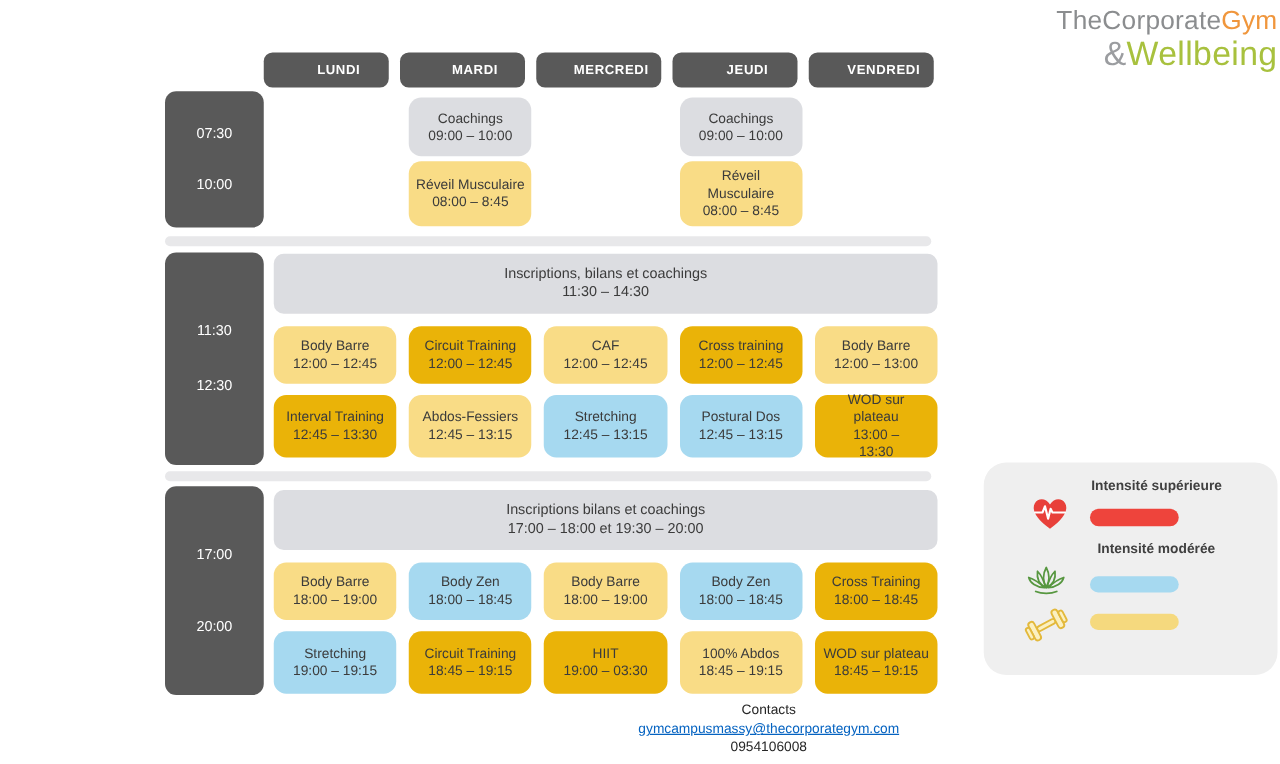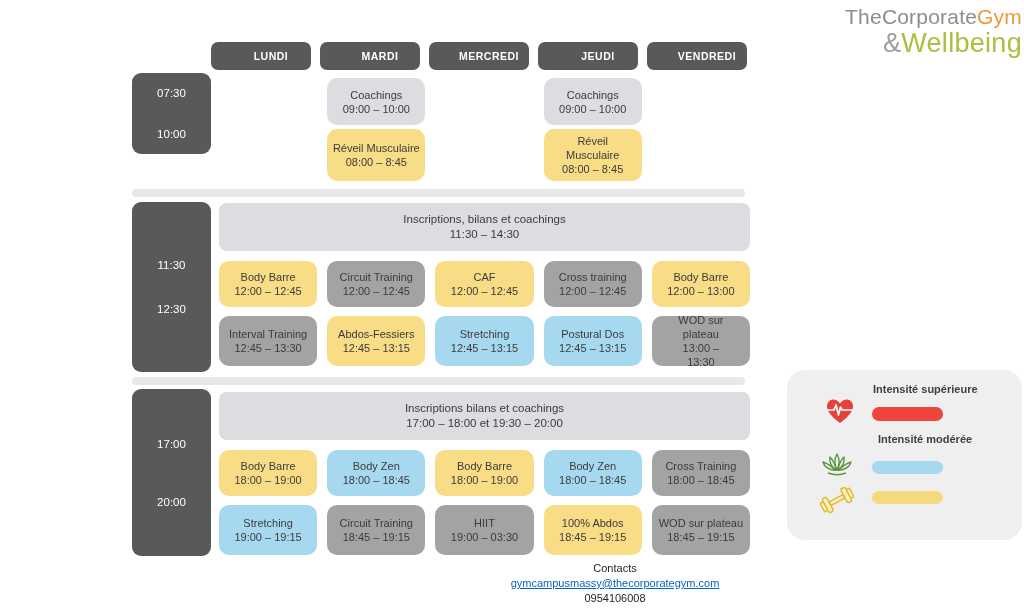--- a/index.html
+++ b/index.html
@@ -19,21 +19,21 @@
   .day-headers{position:absolute;left:211px;top:42px;width:536px;height:28px;
                display:grid;grid-template-columns:repeat(5,1fr);gap:9px;}
   .day-header{background:#595959;color:#fff;border-radius:7px;display:flex;
               align-items:center;justify-content:center;font-size:10.5px;
               font-weight:600;letter-spacing:.5px;padding-left:20px;}
 
   
   .time-block{position:absolute;left:132px;width:79px;background:#595959;border-radius:9px;
               color:#fff;font-size:11.5px;display:flex;flex-direction:column;
               align-items:center;justify-content:center;}
-  .tb1{top:73px;height:81px;gap:29px;}
+  .tb1{top:73px;height:109px;gap:29px;}
   .tb2{top:202px;height:170px;gap:32px;}
   .tb3{top:389px;height:167px;gap:46px;}
 
   
   .divider{position:absolute;left:132px;width:613px;height:8px;background:#e8e8ea;border-radius:4px;}
   .dv1{top:189px;} .dv2{top:377px;}
 
   
   .banner{position:absolute;left:219px;width:531px;height:48px;background:#dcdde1;
           border-radius:8px;display:flex;flex-direction:column;align-items:center;
@@ -45,21 +45,21 @@
         grid-template-columns:repeat(5,1fr);column-gap:10px;row-gap:8px;}
   .g1{top:78px;grid-template-rows:47px 52px;row-gap:4px;}
   .g2{top:261px;grid-template-rows:46px 50px;row-gap:9px;}
   .g3{top:450px;grid-template-rows:46px 50px;row-gap:9px;}
 
   .cell{border-radius:10px;display:flex;flex-direction:column;align-items:center;
         justify-content:center;text-align:center;font-size:11px;line-height:14px;
         color:#3b3b3b;padding:2px 5px;box-sizing:border-box;}
   .cell.neutral{background:#dcdde1;}
   .cell.yellow{background:#f9dc86;}
-  .cell.high{background:#a3a3a3;}
+  .cell.high{background:#eab308;}
   .cell.blue{background:#a6d9f0;}
   .cell.narrow{padding:0 16px;}
   .cell.tight{padding:2px 2px;}
   .gc2{grid-column:2;} .gc4{grid-column:4;}
 
   
   .legend{position:absolute;left:787px;top:370px;width:235px;height:170px;
           background:#efefef;border-radius:18px;}
   .legend-label{position:absolute;font-size:11px;font-weight:600;color:#3f3f3f;}
   .ll1{left:86px;top:13px;}

